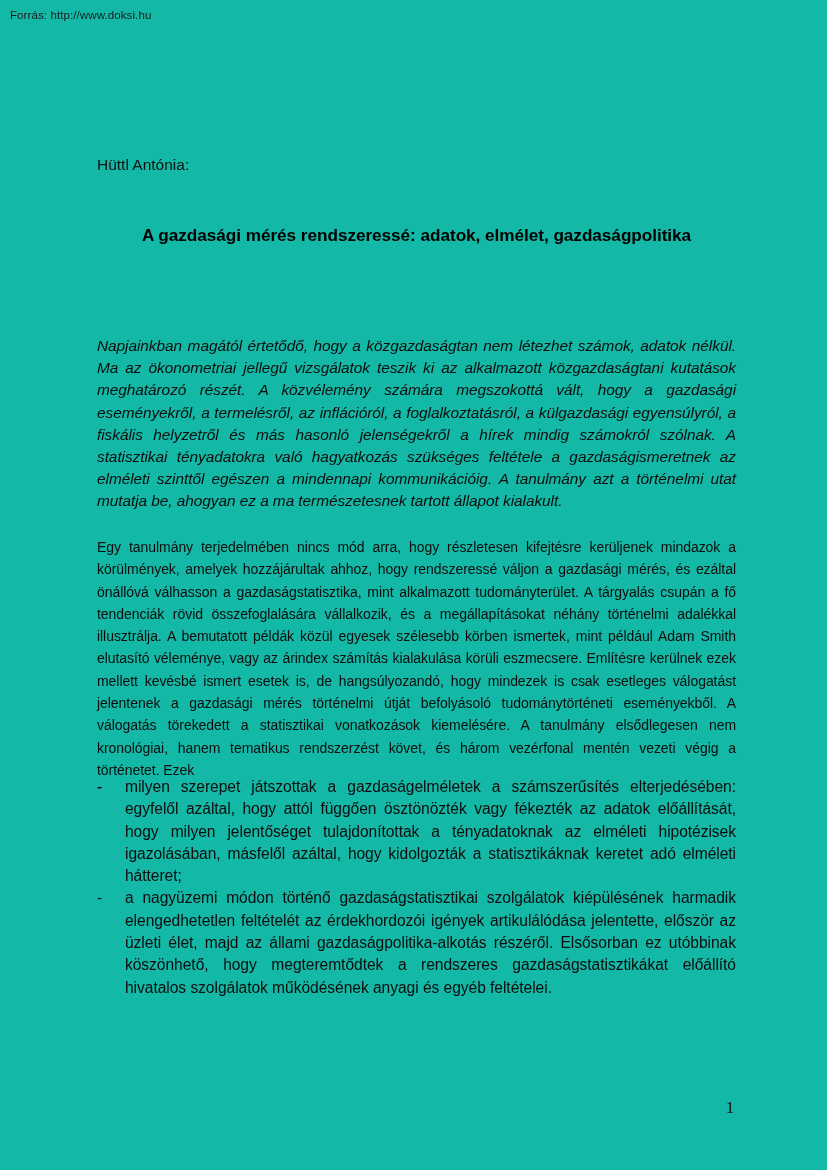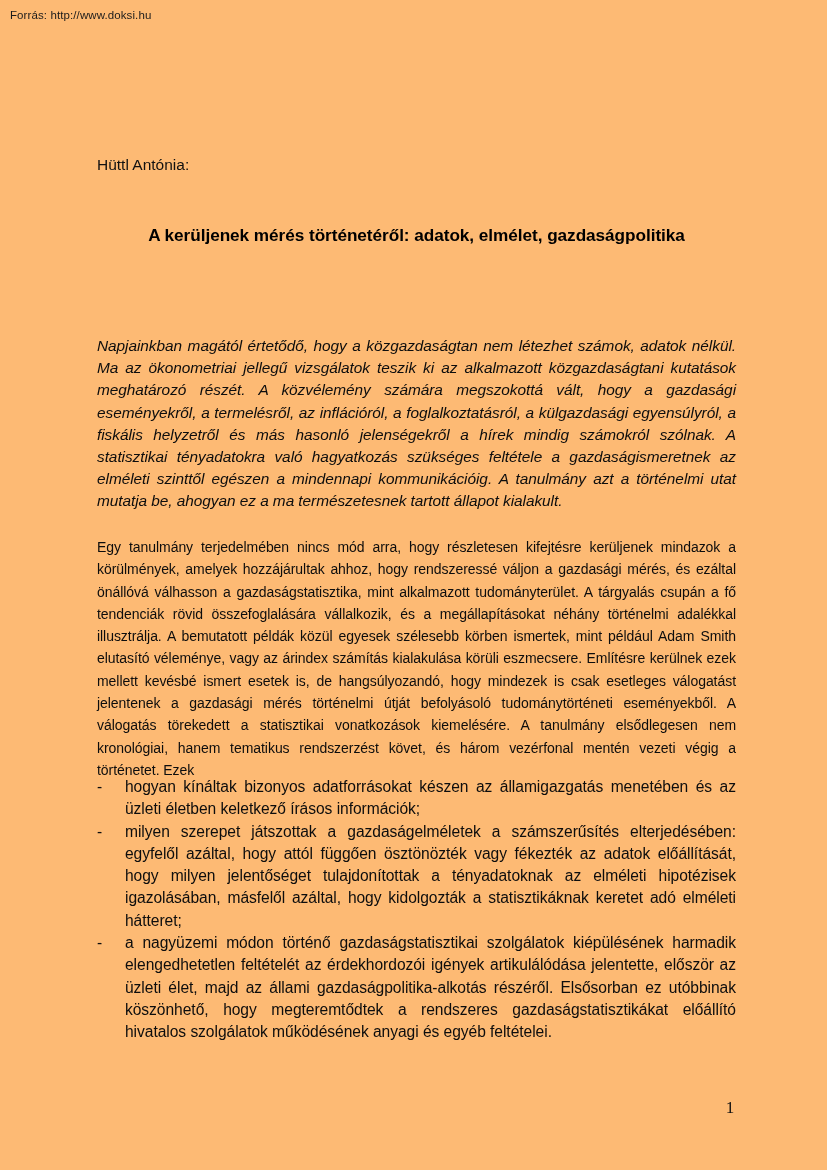--- a/index.html
+++ b/index.html
@@ -13,21 +13,21 @@
     position: relative;
     font-family: "Liberation Sans", sans-serif;
     color: #000000;
     overflow: hidden;
     -webkit-font-smoothing: none;
   }
 
   .page {
     position: absolute;
     inset: 0;
-    background: #fdba74;
+    background: #14b8a6;
   }
 
   
   .source-header {
     position: absolute;
     left: 10px;
     top: 8px;
     font-family: "Liberation Sans", sans-serif;
     font-size: 11.5px;
     line-height: 14px;
@@ -139,30 +139,29 @@
 <body>
 
 <div class="page">
 
   <div class="source-header">Forrás: http://www.doksi.hu</div>
 
   <div class="content">
 
     <div class="author">Hüttl  Antónia:</div>
 
-    <h1 class="doc-title">A kerüljenek mérés történetéről: adatok, elmélet, gazdaságpolitika</h1>
+    <h1 class="doc-title">A gazdasági mérés rendszeressé: adatok, elmélet, gazdaságpolitika</h1>
 
     <p class="abstract">Napjainkban magától értetődő, hogy a közgazdaságtan nem létezhet számok, adatok nélkül. Ma az ökonometriai jellegű vizsgálatok teszik ki az alkalmazott közgazdaságtani kutatások meghatározó részét. A közvélemény számára megszokottá vált, hogy a gazdasági eseményekről, a termelésről, az inflációról, a foglalkoztatásról, a külgazdasági egyensúlyról, a fiskális helyzetről és más hasonló jelenségekről a hírek mindig számokról szólnak. A statisztikai tényadatokra való hagyatkozás szükséges feltétele a gazdaságismeretnek az elméleti szinttől egészen a mindennapi kommunikációig. A tanulmány azt a történelmi utat mutatja be, ahogyan ez a ma természetesnek tartott állapot kialakult.</p>
 
     <p class="body-para">Egy tanulmány terjedelmében nincs mód arra, hogy részletesen kifejtésre kerüljenek mindazok a körülmények, amelyek hozzájárultak ahhoz, hogy rendszeressé váljon a gazdasági mérés, és ezáltal önállóvá válhasson a gazdaságstatisztika, mint alkalmazott tudományterület. A tárgyalás csupán a fő tendenciák rövid összefoglalására vállalkozik, és a megállapításokat néhány történelmi adalékkal illusztrálja. A bemutatott példák közül egyesek szélesebb körben ismertek, mint például Adam Smith elutasító véleménye, vagy az árindex számítás kialakulása körüli eszmecsere. Említésre kerülnek ezek mellett kevésbé ismert esetek is, de hangsúlyozandó, hogy mindezek is csak esetleges válogatást jelentenek a gazdasági mérés történelmi útját befolyásoló tudománytörténeti eseményekből. A válogatás törekedett a statisztikai vonatkozások kiemelésére. A tanulmány elsődlegesen nem kronológiai, hanem tematikus rendszerzést követ, és három vezérfonal mentén vezeti végig a történetet. Ezek</p>
 
     <ul class="bullet-list">
       <li class="bullet-item">
         <span class="bullet-marker">-</span>
-        <span>hogyan kínáltak bizonyos adatforrásokat készen az államigazgatás menetében és az üzleti életben keletkező írásos információk;</span>
       </li>
       <li class="bullet-item">
         <span class="bullet-marker">-</span>
         <span>milyen szerepet játszottak a gazdaságelméletek a számszerűsítés elterjedésében: egyfelől azáltal, hogy attól függően ösztönözték vagy fékezték az adatok előállítását, hogy milyen jelentőséget tulajdonítottak a tényadatoknak az elméleti hipotézisek igazolásában, másfelől azáltal, hogy kidolgozták a statisztikáknak keretet adó elméleti hátteret;</span>
       </li>
       <li class="bullet-item">
         <span class="bullet-marker">-</span>
         <span>a nagyüzemi módon történő gazdaságstatisztikai szolgálatok kiépülésének harmadik elengedhetetlen feltételét az érdekhordozói igények artikulálódása jelentette, először az üzleti élet, majd az állami gazdaságpolitika-alkotás részéről. Elsősorban ez utóbbinak köszönhető, hogy megteremtődtek a rendszeres gazdaságstatisztikákat előállító hivatalos szolgálatok működésének anyagi és egyéb feltételei.</span>
       </li>
     </ul>

